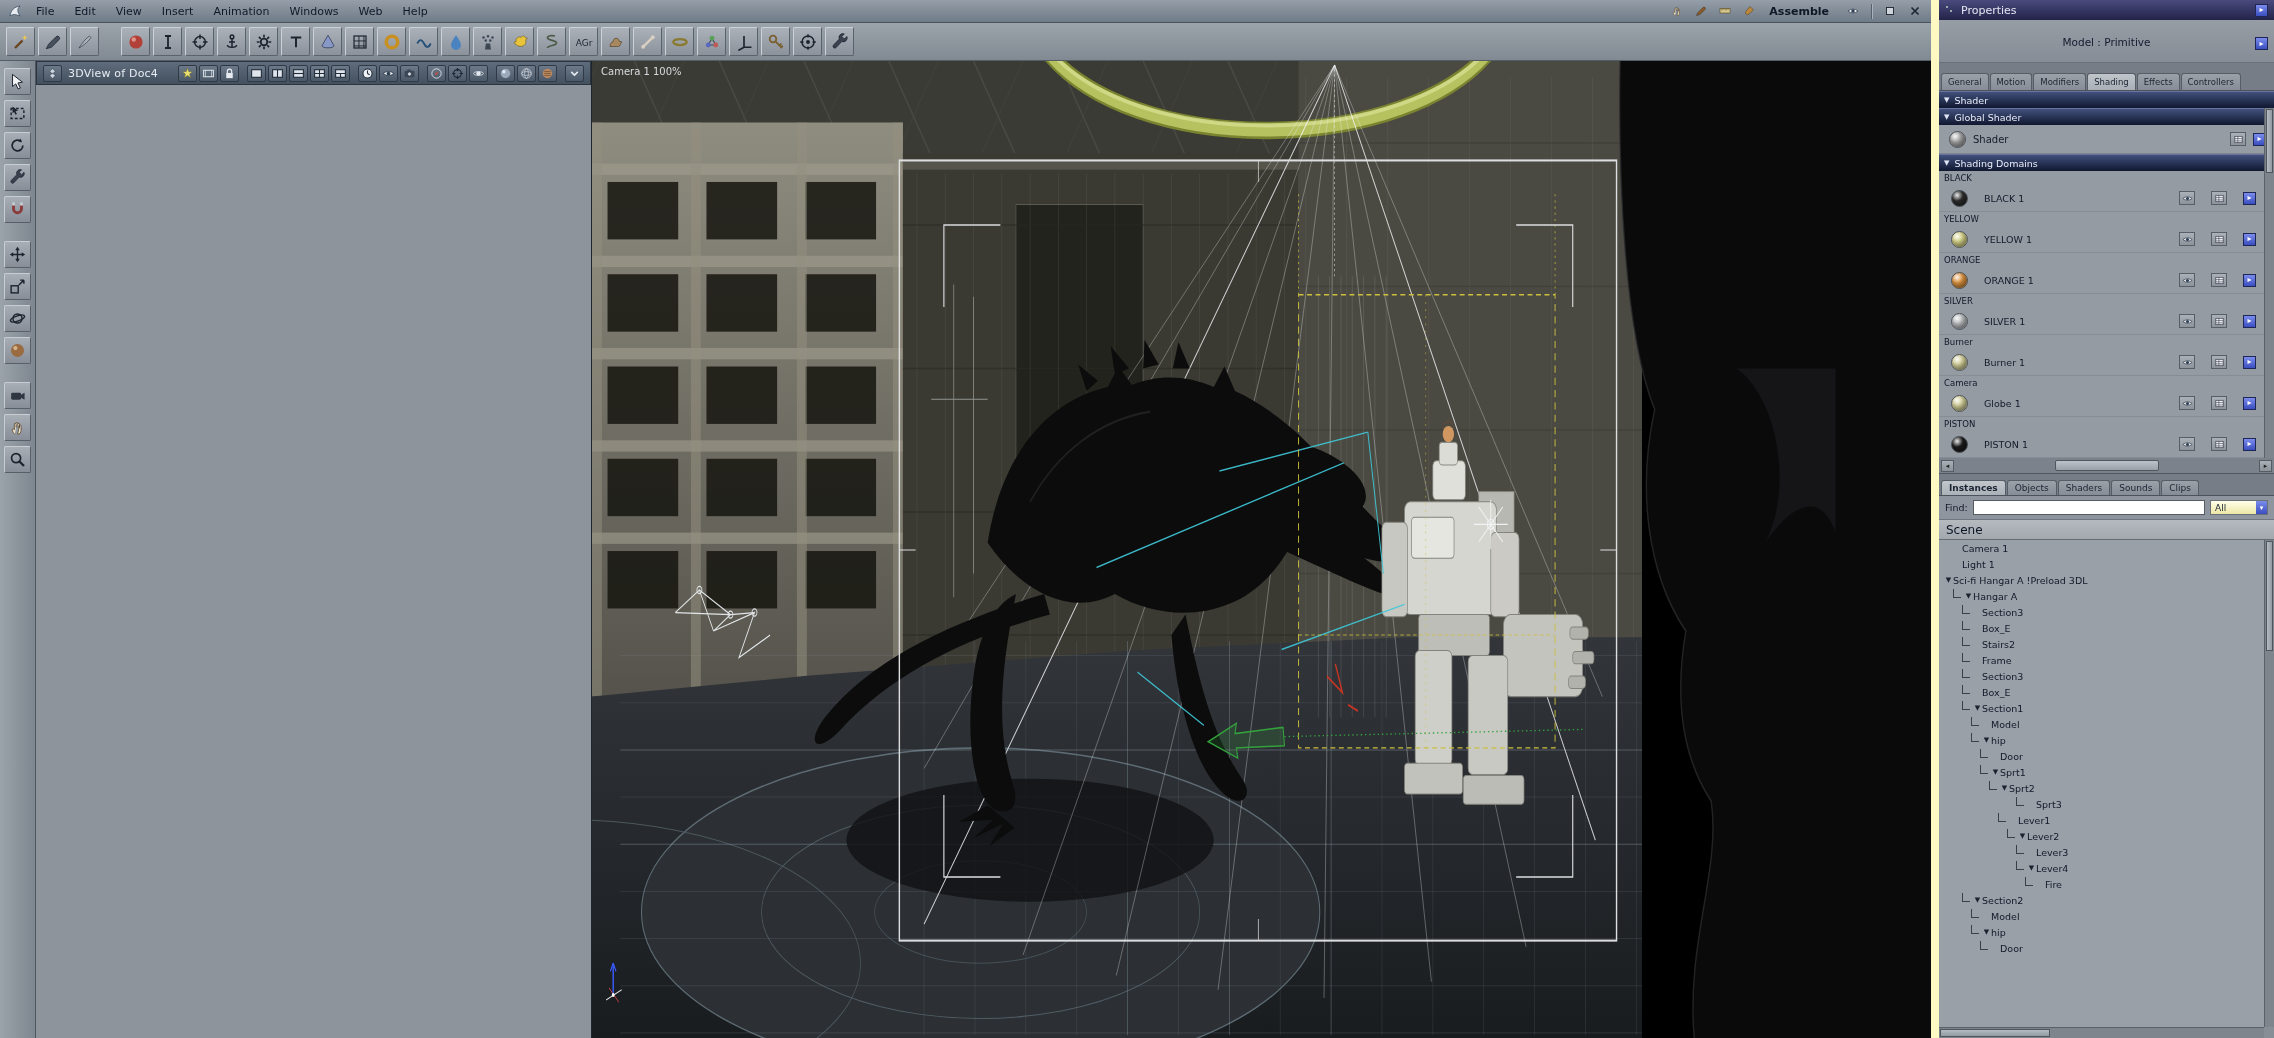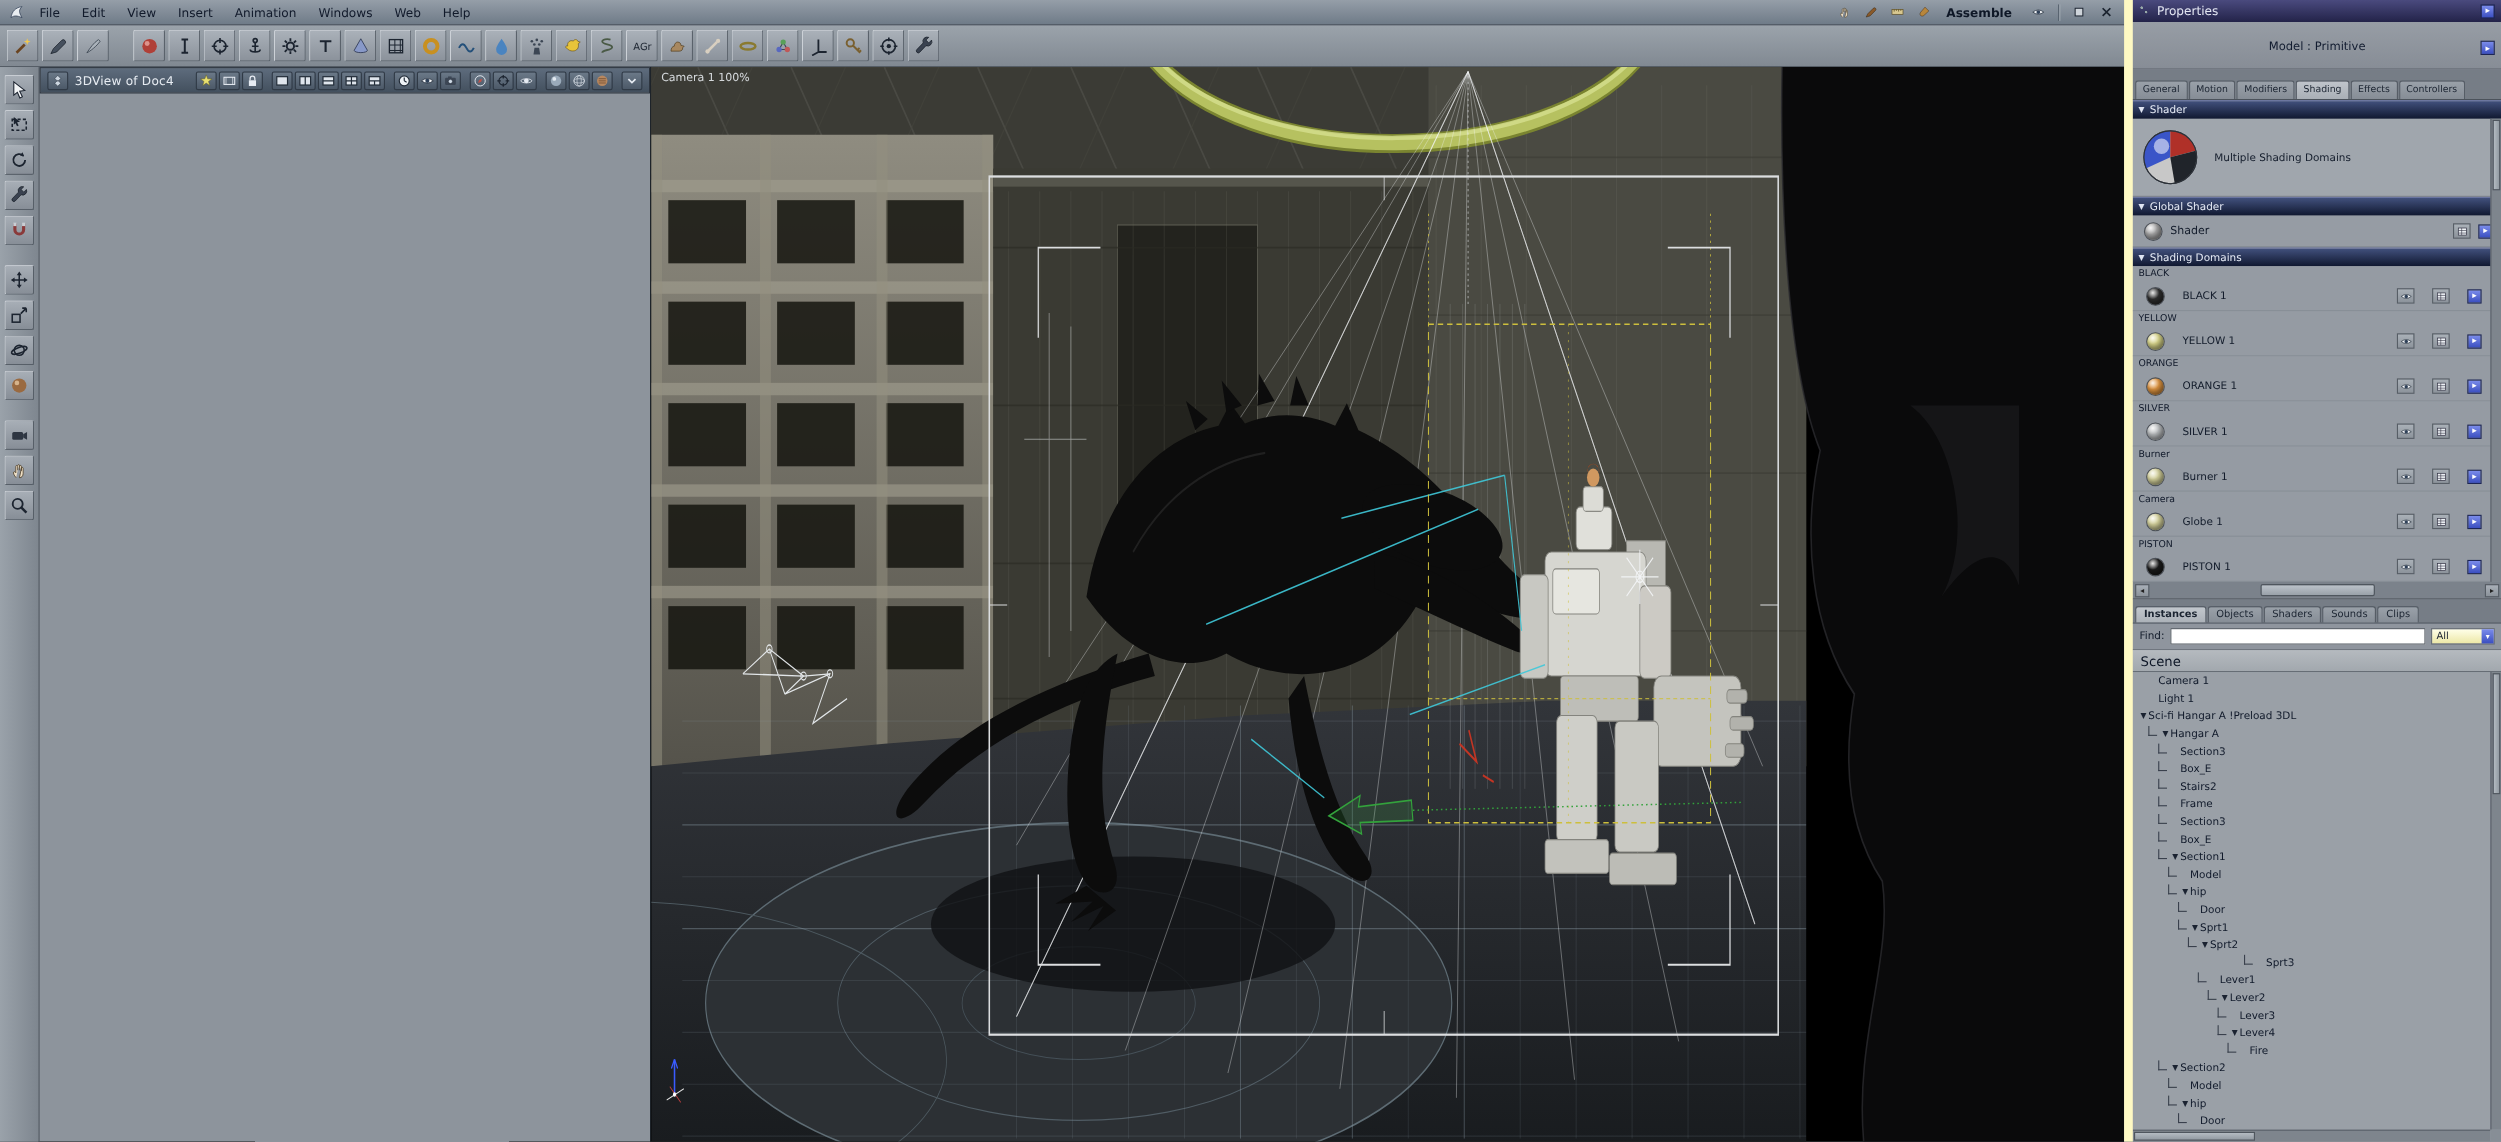--- a/index.html
+++ b/index.html
@@ -877,31 +877,20 @@
         <span class="ptab">Effects</span>
         <span class="ptab">Controllers</span>
       </div>
 
     <div class="sec-header">
       <span class="sec-tri">▼</span>
       <span>Shader</span>
     </div>
 
     <div class="shader-wrap">
-      <div class="shader-preview">
-        <svg width="52" height="52" viewBox="0 0 52 52">
-          <circle cx="26" cy="26" r="24" fill="#c8c8c8" stroke="#3a3f46"></circle>
-          <path d="M26,26 L26,2 A24,24 0 0 0 4.2,36 Z" fill="#3a55c8"></path>
-          <path d="M26,26 L26,2 A24,24 0 0 1 49,20 Z" fill="#b03028"></path>
-          <path d="M26,26 L49,20 A24,24 0 0 1 30,49.6 Z" fill="#20242a"></path>
-          <circle cx="18" cy="16" r="7" fill="#ffffff" opacity="0.55"></circle>
-          <circle cx="26" cy="26" r="24" fill="none" stroke="#2c3138"></circle>
-        </svg>
-        <span class="preview-caption">Multiple Shading Domains</span>
-      </div>
 
       <div class="sec-header">
         <span class="sec-tri">▼</span>
         <span>Global Shader</span>
       </div>
       <div class="grow-row">
         <span class="ball" id="global-ball" style="--c: #a9a9a9;"></span>
         <span class="row-label">Shader</span>
         <span class="spacer"></span>
         <span class="btn-sm">
@@ -1172,21 +1161,21 @@
           <div class="tree-row" style="padding-left: 41px;">
             <span class="elbow"></span>
             <span class="texp">▼</span>
             <span class="label">Sprt1</span>
           </div>
           <div class="tree-row" style="padding-left: 50px;">
             <span class="elbow"></span>
             <span class="texp">▼</span>
             <span class="label">Sprt2</span>
           </div>
-          <div class="tree-row" style="padding-left: 77px; margin-left: 24px;">
+          <div class="tree-row" style="padding-left: 77px;">
             <span class="elbow"></span>
             <span class="tspace"></span>
             <span class="label">Sprt3</span>
           </div>
           <div class="tree-row" style="padding-left: 59px;">
             <span class="elbow"></span>
             <span class="tspace"></span>
             <span class="label">Lever1</span>
           </div>
           <div class="tree-row" style="padding-left: 68px;">

